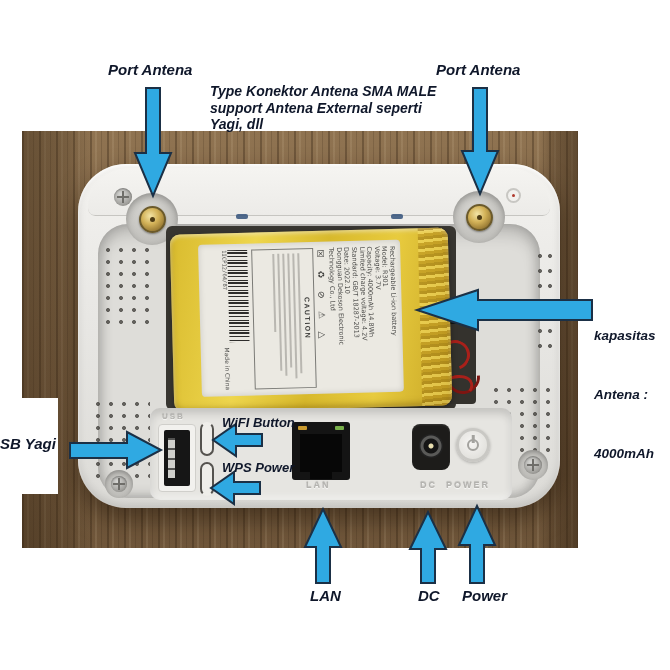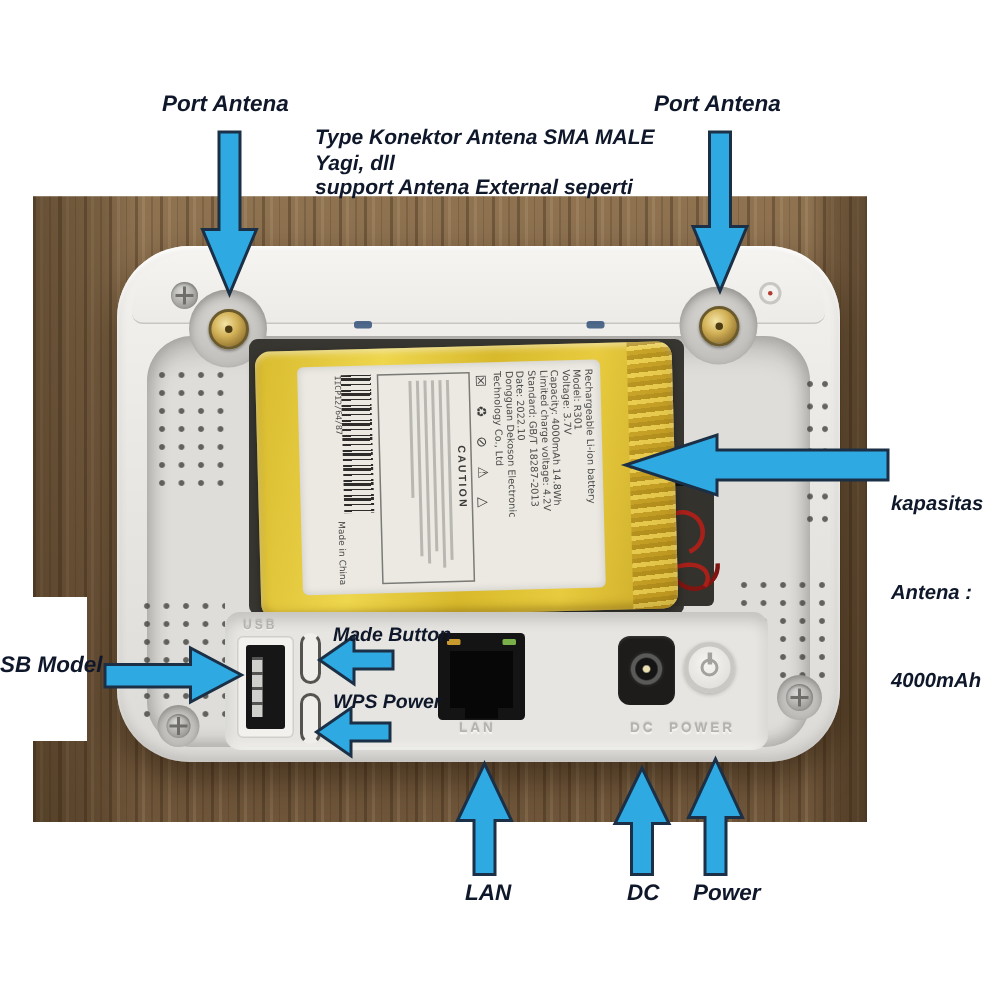--- a/index.html
+++ b/index.html
@@ -220,30 +220,30 @@
       <polygon points="421,583 435,583 435,549 446,549 428,512 410,549 421,549"></polygon>
       <polygon points="470,583 484,583 484,545 495,545 477,506 459,545 470,545"></polygon>
     </g>
   </svg>
 
   <div class="callout cap-15" style="left:108px; top:61px;">Port Antena</div>
   <div class="callout cap-15" style="left:436px; top:61px;">Port Antena</div>
 
   <div class="callout" style="left:210px; top:83px;">
     <div class="note-line">Type Konektor Antena SMA MALE</div>
+    <div class="note-line">support Antena External seperti</div>
     <div class="note-line">Yagi, dll</div>
-    <div class="note-line">support Antena External seperti</div>
   </div>
 
   <div class="callout" style="left:594px; top:286px;">
     <div class="kap-line">kapasitas</div>
     <div class="kap-line">Antena :</div>
     <div class="kap-line">4000mAh</div>
   </div>
 
-  <div class="callout cap-15" style="left:0px; top:435px;">SB Model</div>
-  <div class="callout cap-13" style="left:222px; top:415px;">Made Button</div>
+  <div class="callout cap-15" style="left:0px; top:435px;">SB Yagi</div>
+  <div class="callout cap-13" style="left:222px; top:415px;">WiFI Button</div>
   <div class="callout cap-13" style="left:222px; top:460px;">WPS Power</div>
   <div class="callout cap-15" style="left:310px; top:587px;">LAN</div>
   <div class="callout cap-15" style="left:418px; top:587px;">DC</div>
   <div class="callout cap-15" style="left:462px; top:587px;">Power</div>
 
 </div>
 
 </body></html>

